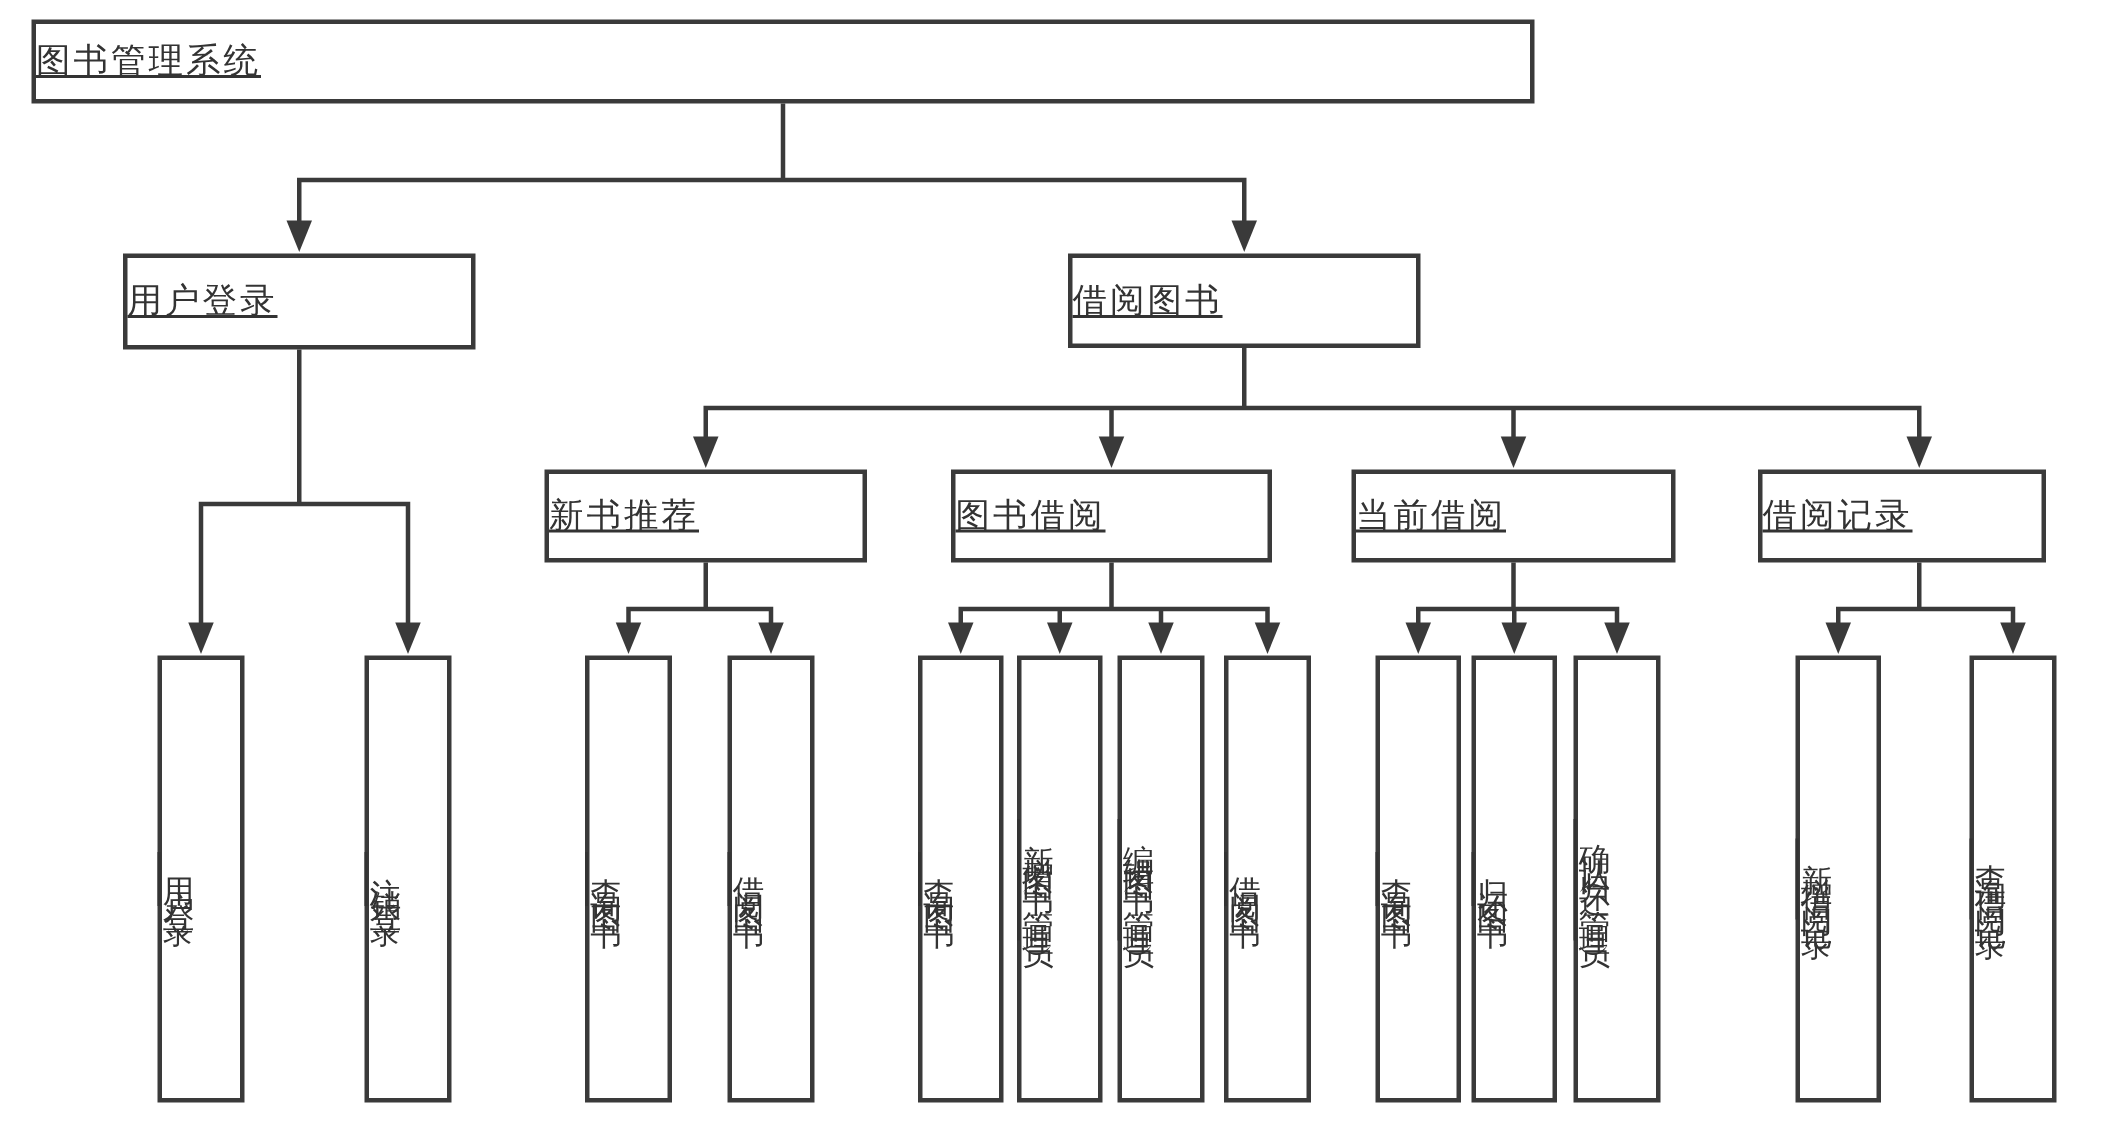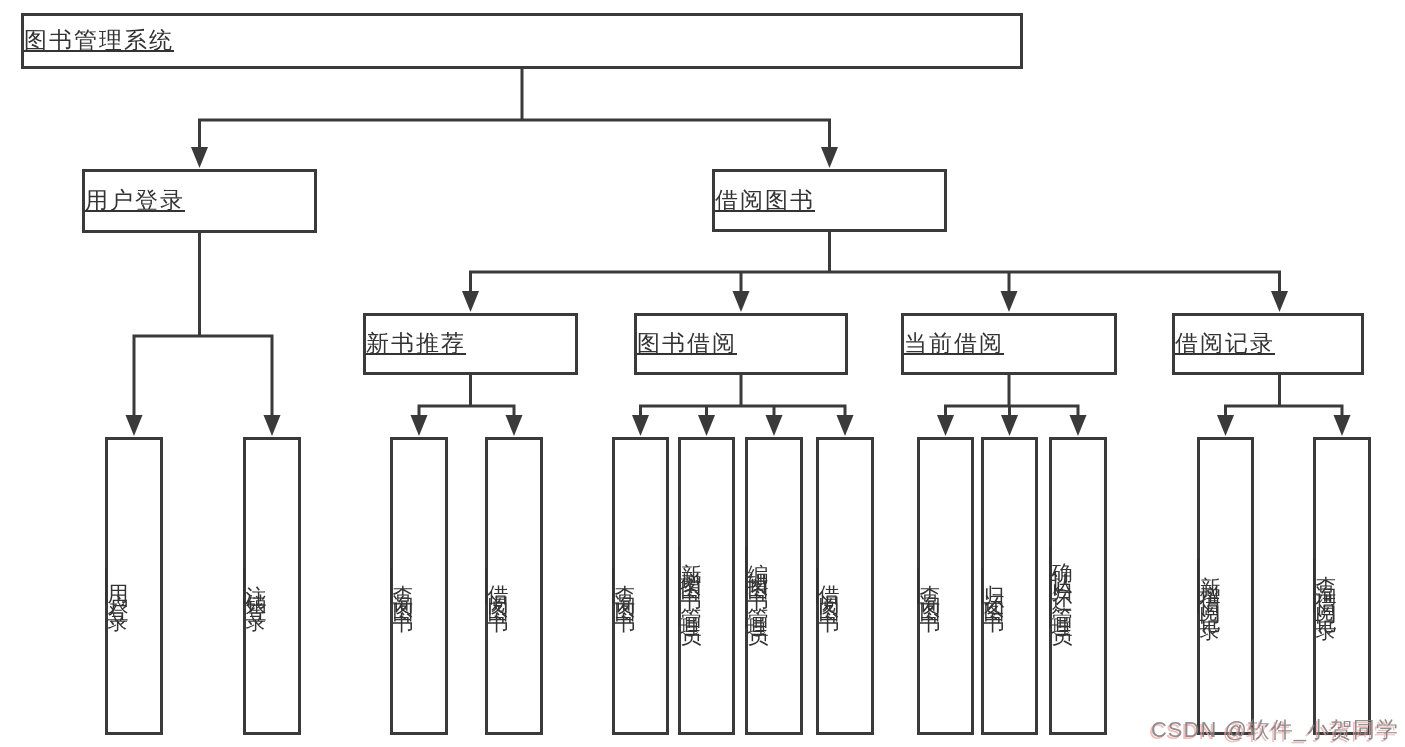--- a/index.html
+++ b/index.html
@@ -78,21 +78,20 @@
       <polygon points="632,415 649,415 640.5,436" fill="#3a3a3a"></polygon>
       <polygon points="698,415 715,415 706.5,436" fill="#3a3a3a"></polygon>
       <polygon points="765.5,415 782.5,415 774,436" fill="#3a3a3a"></polygon>
       <polygon points="836.5,415 853.5,415 845,436" fill="#3a3a3a"></polygon>
       <polygon points="937,415 954,415 945.5,436" fill="#3a3a3a"></polygon>
       <polygon points="1001,415 1018,415 1009.5,436" fill="#3a3a3a"></polygon>
       <polygon points="1069.5,415 1086.5,415 1078,436" fill="#3a3a3a"></polygon>
       <polygon points="1217,415 1234,415 1225.5,436" fill="#3a3a3a"></polygon>
       <polygon points="1333.5,415 1350.5,415 1342,436" fill="#3a3a3a"></polygon>
     </svg>
-  <div id="watermark">CSDN @软件_小贺同学</div>
 <div class="node" style="left: 21px; top: 13px; width: 1002px; height: 56px;">
       <span class="lbl">图书管理系统</span>
     </div>
     <div class="node" style="left: 82px; top: 169px; width: 235px; height: 64px;">
       <span class="lbl">用户登录</span>
     </div>
     <div class="node" style="left: 712px; top: 169px; width: 235px; height: 63px;">
       <span class="lbl">借阅图书</span>
     </div>
     <div class="node" style="left: 363px; top: 313px; width: 215px; height: 62px;">

